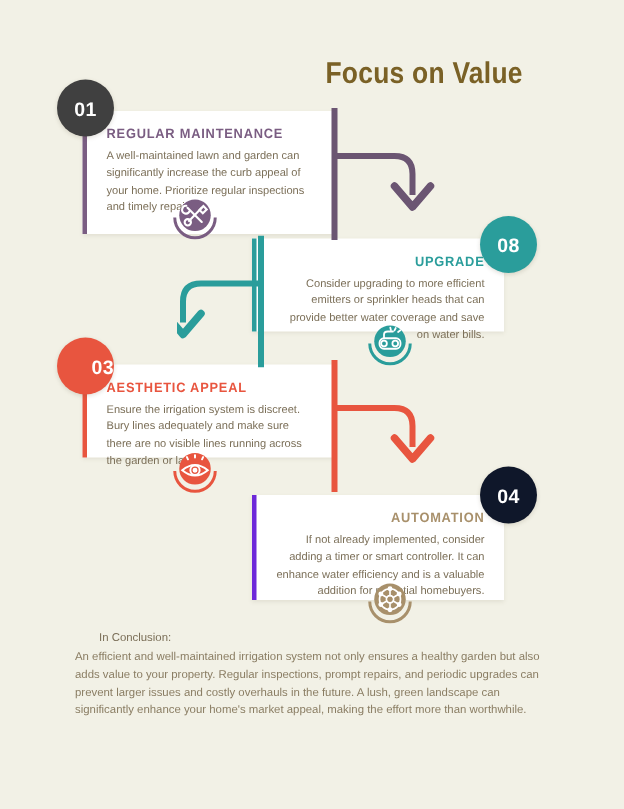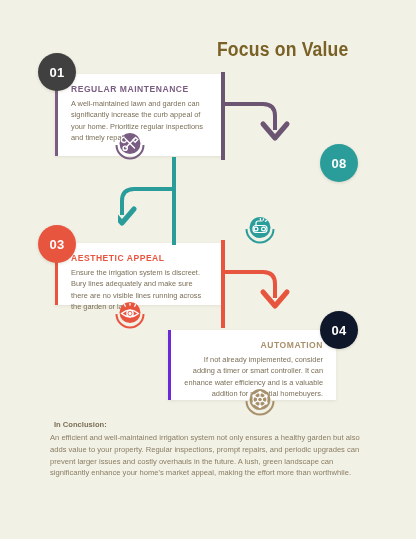--- a/index.html
+++ b/index.html
@@ -101,23 +101,23 @@
 
   
   .conclusion {
     position: absolute;
     left: 50px;
     top: 420px;
     width: 320px;
   }
   .conclusion-heading {
     font-size: 7.6px;
-    font-weight: bold;
+    font-weight: normal;
     color: #7b6f58;
-    margin: 0 0 3px 4px;
+    margin: 0 0 3px 16px;
   }
   .conclusion-body {
     font-size: 7.6px;
     line-height: 11.8px;
     color: #8a7d63;
     margin: 0;
   }
 </style>
 </head>
 <body>
@@ -158,20 +158,24 @@
   </div>
 
   <div class="connector" style="left:118px; top:157px;">
     <svg width="80" height="88" viewBox="0 0 80 88" fill="none">
       <path d="M56 2 L56 86" stroke="#2a9d9b" stroke-width="4" stroke-linecap="square"></path>
       <path d="M56 32 L16 32 Q4 32 4 44 L4 58" stroke="#2a9d9b" stroke-width="4" fill="none" stroke-linecap="butt"></path>
       <path d="M-8 52 L4 66 L16 52" stroke="#2a9d9b" stroke-width="5" fill="none" stroke-linecap="round" stroke-linejoin="round"></path>
     </svg>
   </div>
 
+  <div class="card right-accent align-right" style="left:168px; top:159px; width:168px; height:62px; border-right-color:#2a9d9b; border-left:3px solid #2a9d9b; border-right:none;">
+    <div class="card-title" style="color:#2a9d9b;">UPGRADE</div>
+    <div class="card-body">Consider upgrading to more efficient emitters or sprinkler heads that can provide better water coverage and save on water bills.</div>
+  </div>
 
   <div class="badge" style="left:320px; top:144px; background:#2a9d9b;">
     <span>08</span>
   </div>
 
   <div class="icon-badge" style="left:243px; top:212px;">
     <svg viewBox="0 0 34 34">
       <path d="M3.5 17 a13.5 13.5 0 0 0 13.5 13.5 a13.5 13.5 0 0 0 13.5 -13.5" fill="none" stroke="#2a9d9b" stroke-width="2"></path>
       <circle cx="17" cy="15.5" r="10.5" fill="#2a9d9b"></circle>
       <g stroke="#ffffff" stroke-width="1.2" fill="none" stroke-linecap="round">
@@ -190,21 +194,21 @@
       <path d="M4 32 L44 32 Q56 32 56 44 L56 58" stroke="#e8553f" stroke-width="4" fill="none" stroke-linecap="butt"></path>
       <path d="M44 52 L56 66 L68 52" stroke="#e8553f" stroke-width="5" fill="none" stroke-linecap="round" stroke-linejoin="round"></path>
     </svg>
   </div>
 
   <div class="card left-accent align-left" style="left:55px; top:243px; width:168px; height:62px; border-left-color:#e8553f;">
     <div class="card-title" style="color:#e8553f;">AESTHETIC APPEAL</div>
     <div class="card-body">Ensure the irrigation system is discreet. Bury lines adequately and make sure there are no visible lines running across the garden or lawn.</div>
   </div>
 
-  <div class="badge" style="left:38px; top:225px; background:#e8553f;">
+  <div class="badge" style="left:38px; top:225px; background:#e8553f;justify-content:flex-end;">
     <span>03</span>
   </div>
 
   <div class="icon-badge" style="left:113px; top:297px;">
     <svg viewBox="0 0 34 34">
       <path d="M3.5 17 a13.5 13.5 0 0 0 13.5 13.5 a13.5 13.5 0 0 0 13.5 -13.5" fill="none" stroke="#e8553f" stroke-width="2"></path>
       <circle cx="17" cy="15.5" r="10.5" fill="#e8553f"></circle>
       <g stroke="#ffffff" stroke-width="1.3" fill="none" stroke-linecap="round">
         <path d="M8.5 16.5 Q17 9.5 25.5 16.5 Q17 23.5 8.5 16.5 Z"></path>
         <circle cx="17" cy="16.5" r="3.1"></circle>

